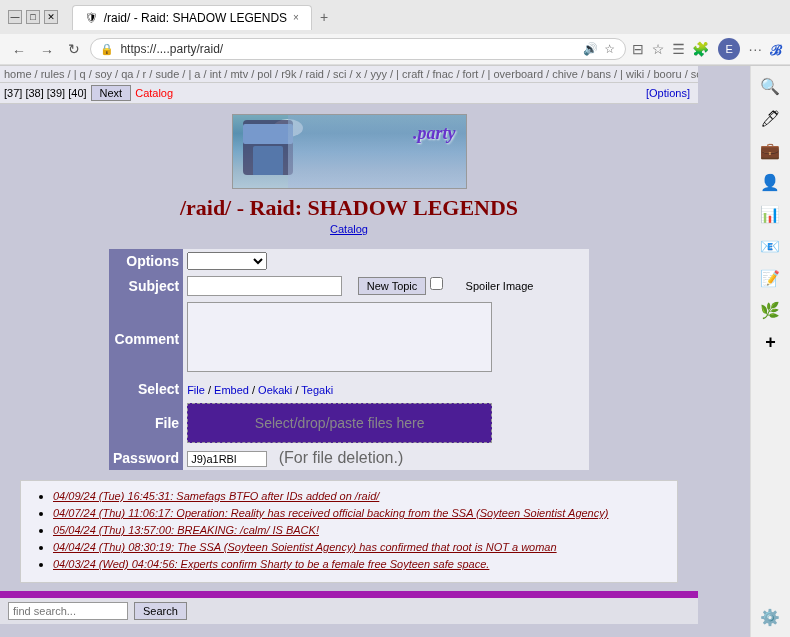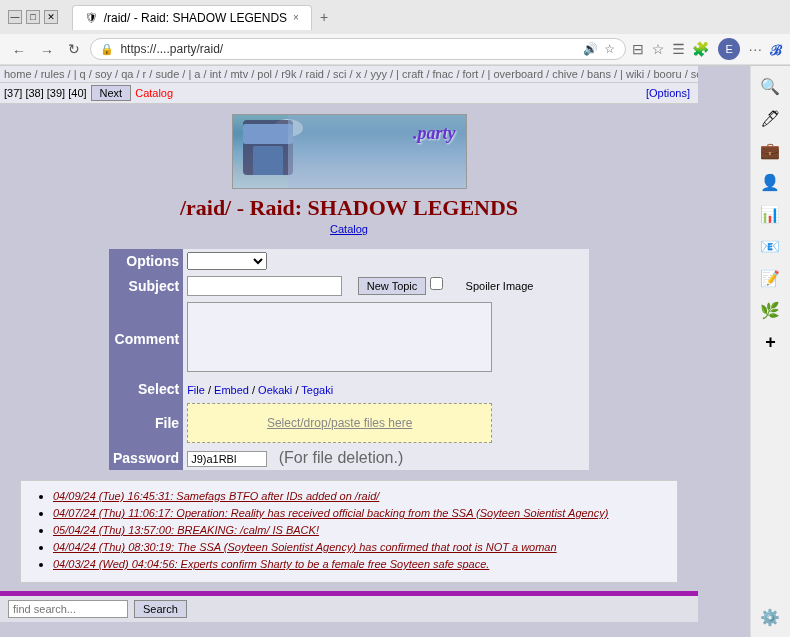--- a/index.html
+++ b/index.html
@@ -199,27 +199,26 @@
       border: 1px solid #999;
       resize: none;
       background: #f0f0f8;
     }
     .select-links { font-size: 11px; }
     .select-links a { color: #00c; text-decoration: none; }
     .file-drop {
       width: 305px;
       height: 40px;
       border: 1px dashed #999;
-      background: #fef9c3;
+      background: #4c1d95;
       display: flex;
       align-items: center;
       justify-content: center;
-      font-size: 12px;
+      font-size: 14px;
       color: #888;
-      text-decoration: underline;
     }
     .password-input {
       width: 80px;
       font-size: 11px;
       border: 1px solid #999;
       padding: 1px 3px;
     }
     .for-deletion { font-size: 16px; color: #666; margin-left: 8px; }
 
     
@@ -233,21 +232,21 @@
     }
     .announcements ul { padding-left: 20px; }
     .announcements li { margin-bottom: 3px; }
     .announcements a { color: #800000; text-decoration: underline; font-size: 11px; }
     .expand-all { text-align: right; font-size: 11px; padding: 4px 8px; }
     .expand-all a { color: #00c; text-decoration: none; }
 
     
     .bottom-bar {
       background: #e0e0e8;
-      border-top: 5px solid #a21caf;
+      border-top: 7px solid #a21caf;
       padding: 4px 8px;
       display: flex;
       align-items: center;
       gap: 6px;
     }
     .search-input {
       width: 120px;
       font-size: 11px;
       border: 1px solid #999;
       padding: 2px 4px;

